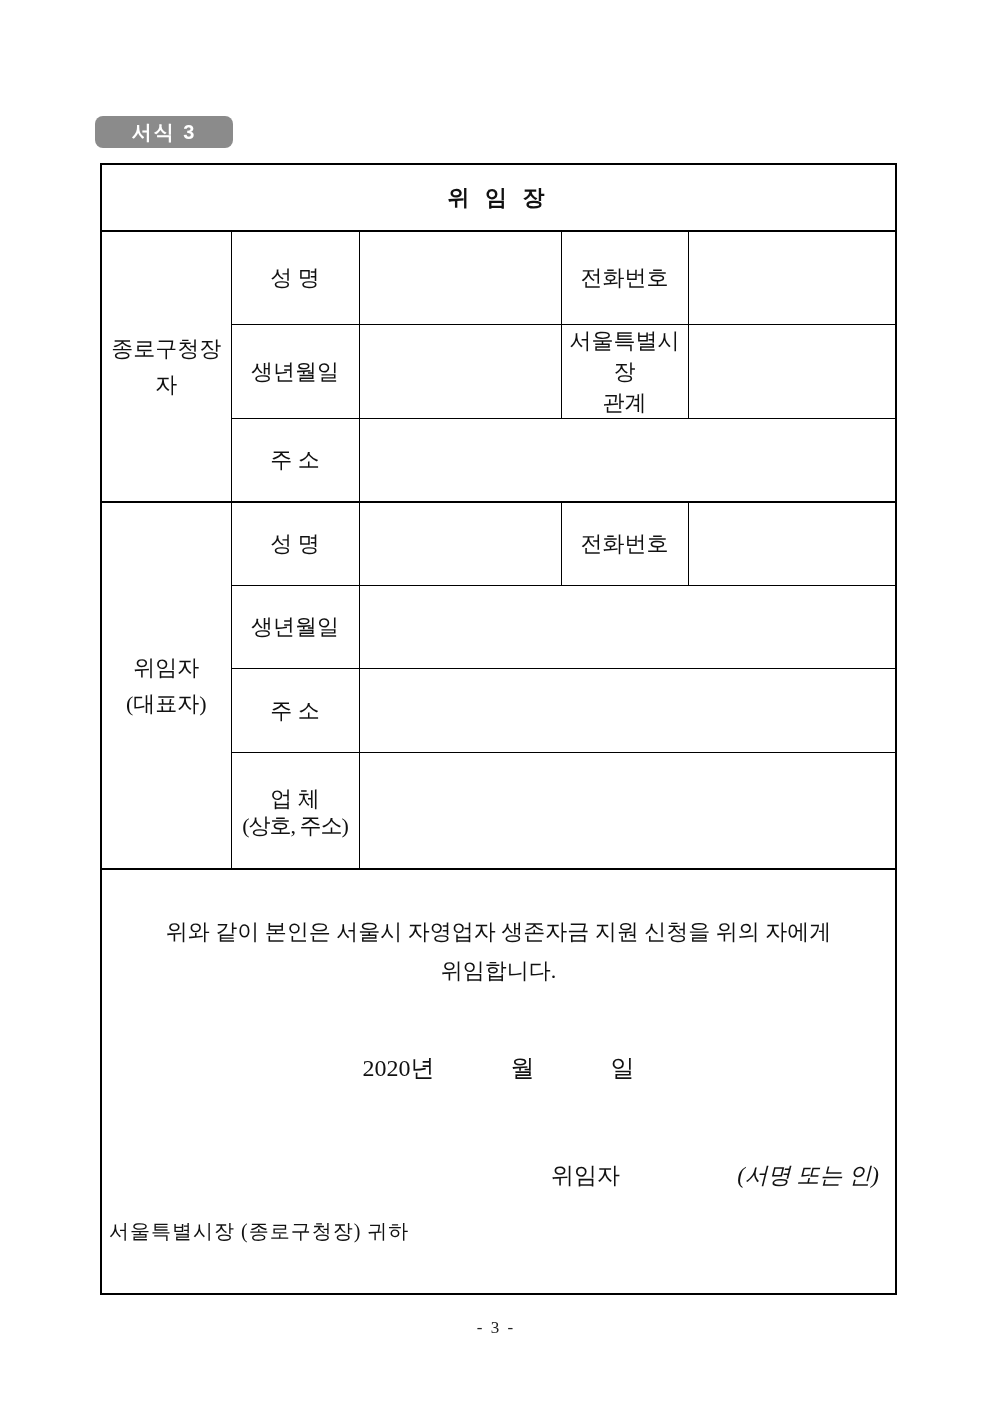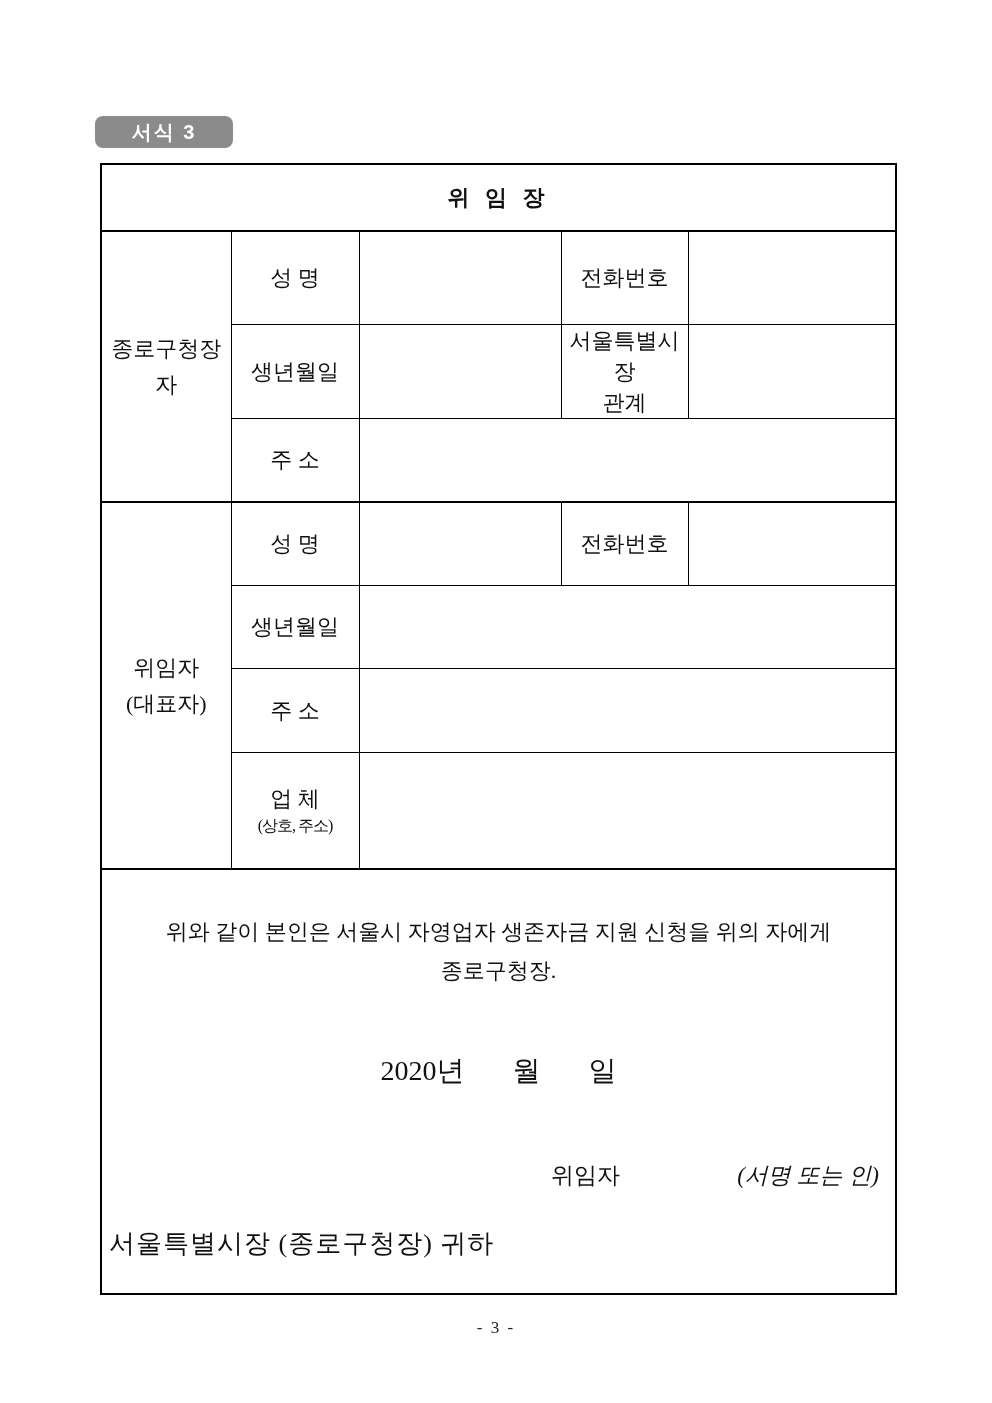--- a/index.html
+++ b/index.html
@@ -39,40 +39,40 @@
   tr.r6 { height: 84px; }
   tr.r7 { height: 117px; }
   tr.r8 { height: 425px; }
   tr.r-title td { border-bottom: 2px solid #000; }
   tr.section-start td { border-top: 2px solid #000; }
   .title-cell {
     font-size: 31px; font-weight: bold; letter-spacing: 5px;
   }
   .hd { font-size: 24px; line-height: 36px; }
   .lbl { font-size: 22px; line-height: 31px; margin-left: 8px; }
-  .lbl .sub { font-size: 16px; line-height: 24px; letter-spacing: -1px; }
+  .lbl .sub { font-size: 22px; line-height: 24px; letter-spacing: -1px; }
   .bottom-cell { position: relative; vertical-align: top; }
   .statement {
     position: absolute; top: 42px; left: 0; right: 0;
     text-align: center; font-size: 22px; line-height: 39px;
   }
   .date-line {
     position: absolute; top: 182px; left: 0; right: 0;
-    display: flex; justify-content: center; gap: 48px;
-    font-size: 28px;
+    display: flex; justify-content: center; gap: 76px;
+    font-size: 24px;
   }
   .sig-line {
     position: absolute; top: 290px; left: 0; right: 0; height: 36px;
     font-size: 23px;
   }
   .sig-line .signer { position: absolute; left: 449px; }
   .sig-line .note { position: absolute; right: 16px; font-style: italic; }
   .addressee {
-    position: absolute; left: 7px; top: 356px;
-    font-size: 26px; letter-spacing: 1px;
+    position: absolute; left: 7px; top: 348px;
+    font-size: 20px; letter-spacing: 1px;
   }
   .page-number {
     position: absolute; left: 0; right: 0; top: 1318px;
     text-align: center; font-size: 17px; letter-spacing: 2px;
     color: #222222;
   }
 </style>
 </head>
 <body>
 
@@ -143,21 +143,21 @@
         <div>업 체</div>
         <div class="sub">(상호, 주소)</div>
       </td>
       <td colspan="3"></td>
     </tr>
 
     <tr class="r8 section-start">
       <td colspan="5" class="bottom-cell">
         <div class="statement">
           <div>위와 같이 본인은 서울시 자영업자 생존자금 지원 신청을 위의 자에게</div>
-          <div>종로구청장.</div>
+          <div>위임합니다.</div>
         </div>
         <div class="date-line">
           <span>2020년</span>
           <span>월</span>
           <span>일</span>
         </div>
         <div class="sig-line">
           <span class="signer">위임자</span>
           <span class="note">(서명 또는 인)</span>
         </div>

